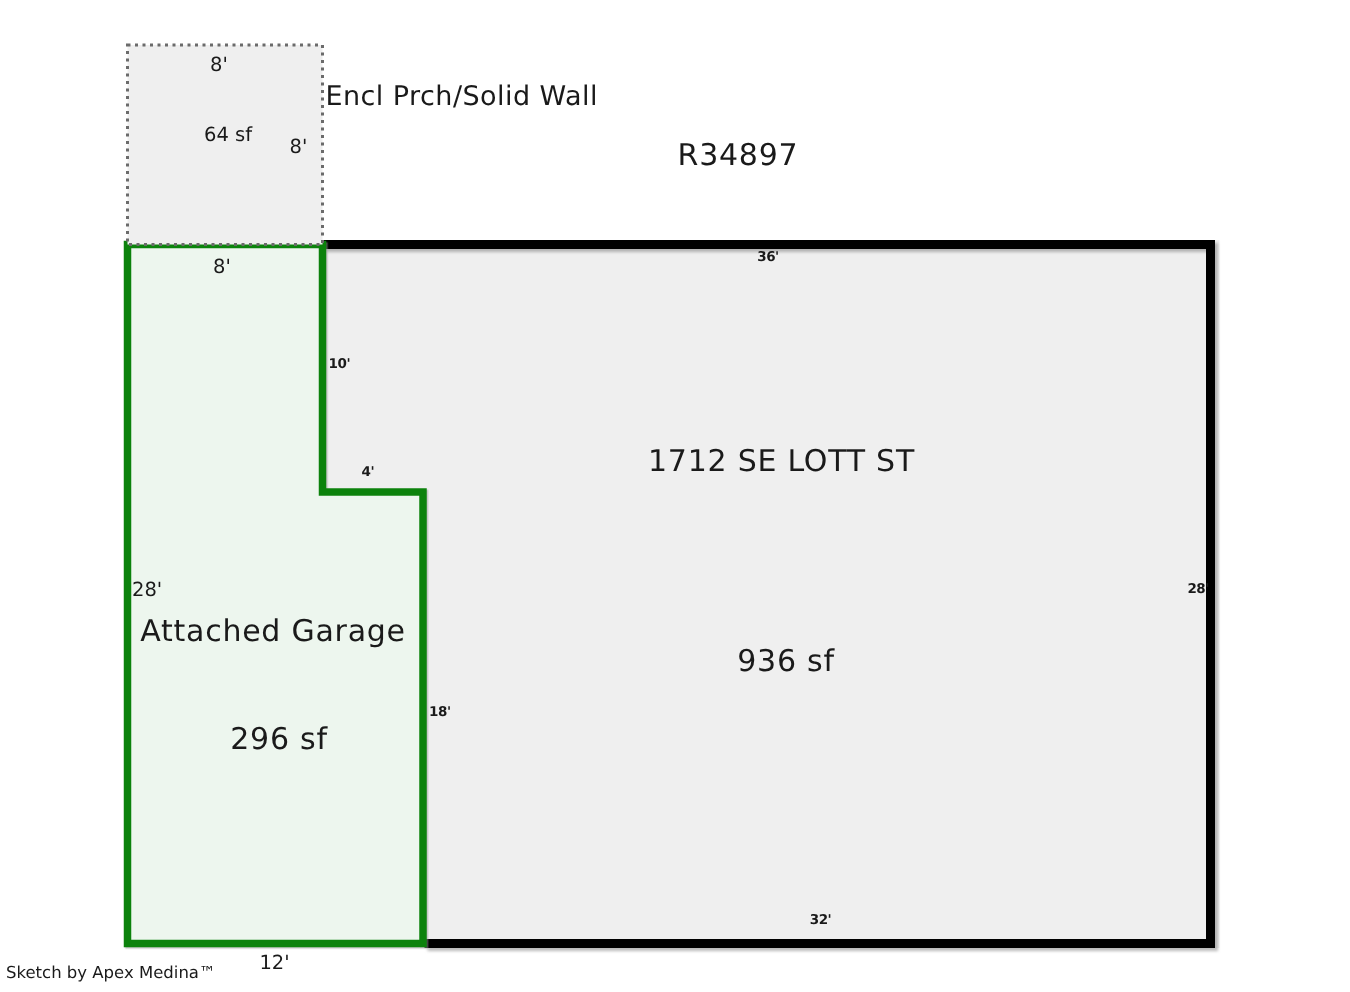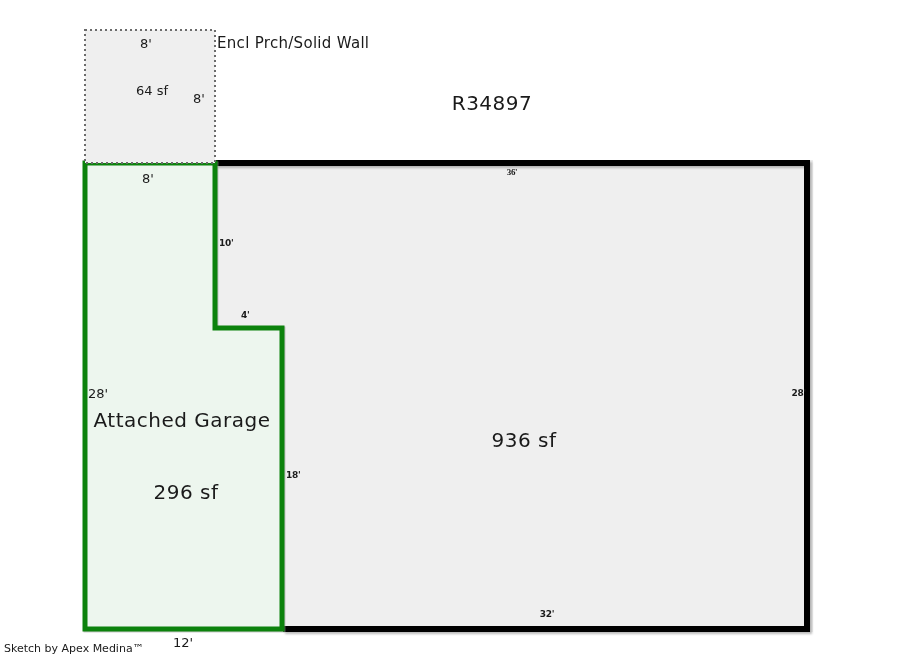--- a/index.html
+++ b/index.html
@@ -25,21 +25,21 @@
     color: #1a1a1a;
     white-space: nowrap;
     line-height: 1.1;
   }
   .ctr { transform: translateX(-50%); }
   .rgt { transform: translateX(-100%); }
   .t-lg { font-size: 20px; letter-spacing: 0.5px; text-align: right; }
   .t-md { font-size: 13px; }
   .t-sm { font-size: 9px; font-weight: 700; letter-spacing: -0.3px; }
   .t-xs { font-size: 11px; }
-  .t-encl { font-size: 15px; letter-spacing: 0.3px; }
+  .t-encl { font-size: 18px; letter-spacing: 0.3px; margin-top: 20px; }
   .shadowed { filter: drop-shadow(2px 2px 1px rgba(130,130,130,0.55)); }
   .soft-shadow { filter: drop-shadow(1px 1px 0px rgba(150,150,150,0.5)); }
 </style>
 </head>
 <body>
 
 <div class="canvas">
 
   <svg width="900" height="661" viewBox="0 0 900 661">
 
@@ -61,20 +61,21 @@
 
   <div class="lbl t-md ctr" style="left:148px; top:172px;">8'</div>
   <div class="lbl t-sm" style="left:219px; top:239px;">10'</div>
   <div class="lbl t-sm" style="left:241px; top:311px;">4'</div>
   <div class="lbl t-md" style="left:88px; top:387px;">28'</div>
   <div class="lbl t-lg ctr" style="left:182px; top:409px;">Attached Garage</div>
   <div class="lbl t-lg ctr" style="left:186px; top:436px;margin-top:45px;">296 sf</div>
   <div class="lbl t-sm" style="left:286px; top:471px;">18'</div>
   <div class="lbl t-md ctr" style="left:183px; top:636px;">12'</div>
 
-  <div class="lbl t-sm ctr" style="left:512px; top:168px;font-family:Liberation Serif, serif;">36'</div>
+  <div class="lbl t-sm ctr" style="left:512px; top:168px;">36'</div>
+  <div class="lbl t-lg ctr" style="left:521px; top:296px;">1712 SE LOTT ST</div>
   <div class="lbl t-lg ctr" style="left:524px; top:429px;">936 sf</div>
   <div class="lbl t-sm rgt" style="left:806px; top:389px;">28'</div>
   <div class="lbl t-sm ctr" style="left:547px; top:610px;">32'</div>
 
   <div class="lbl t-xs" style="left:4px; top:643px;">Sketch by Apex Medina™</div>
 
 </div>
 
 </body></html>

